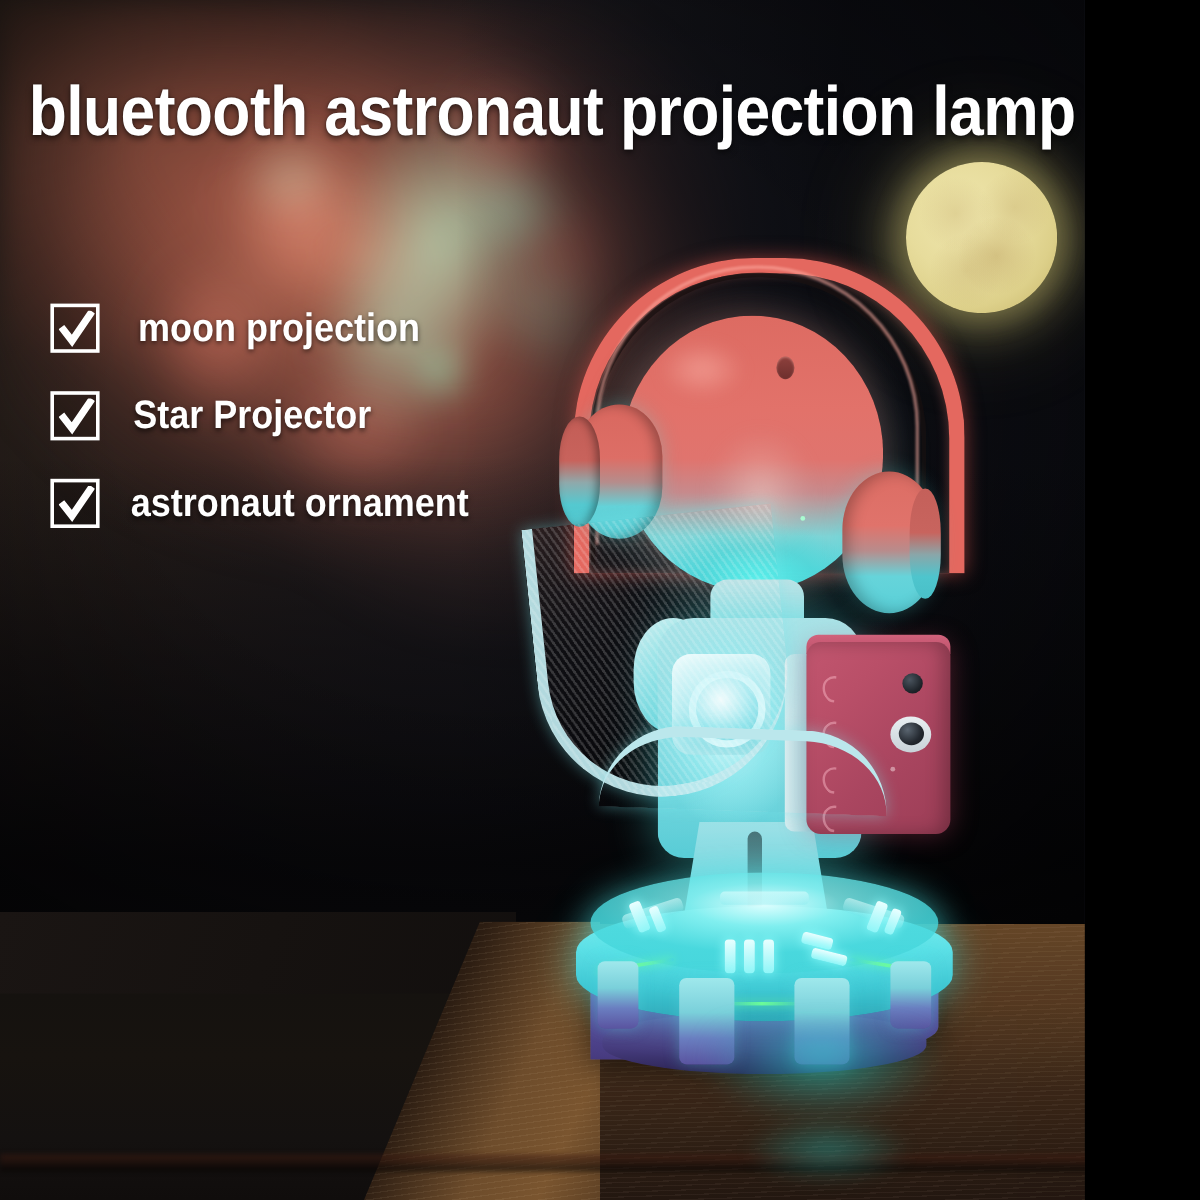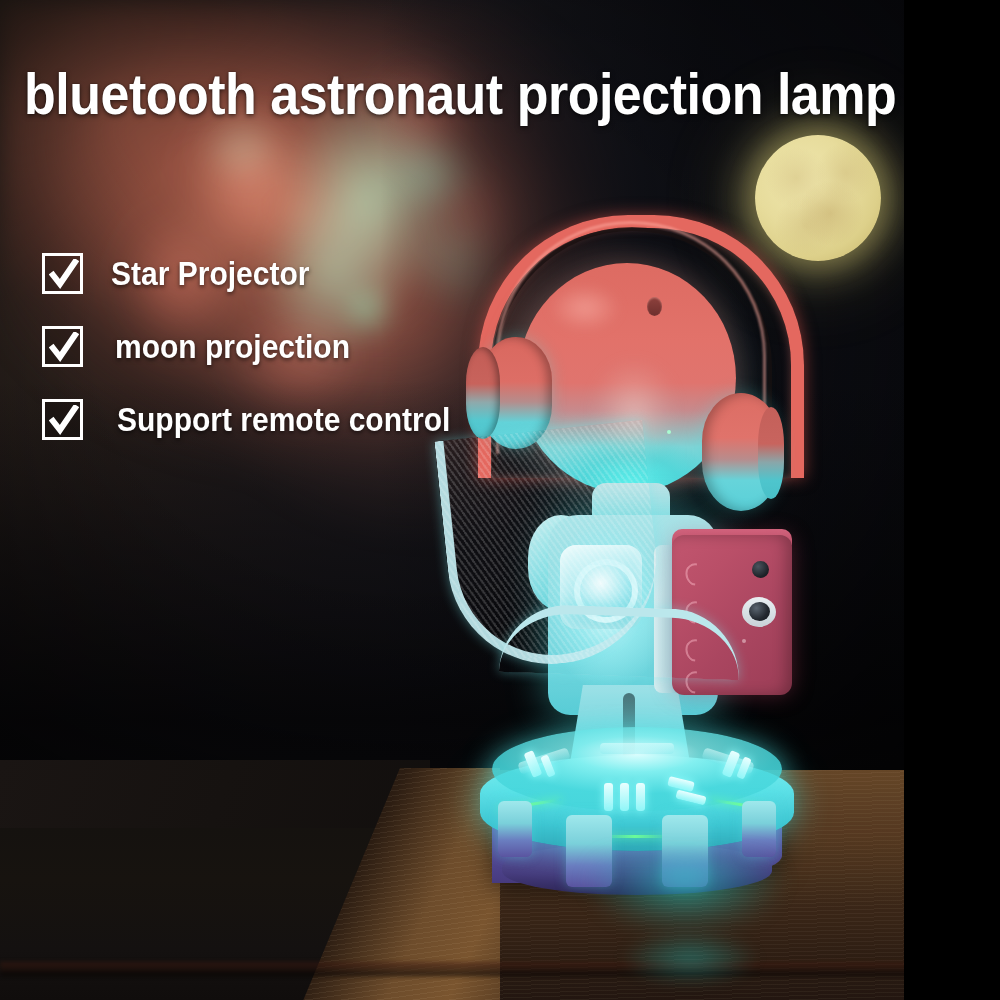--- a/index.html
+++ b/index.html
@@ -481,39 +481,39 @@
     <div class="base-leg" style="left:58px;top:586px;width:34px;height:56px;"></div>
     <div class="base-leg" style="left:302px;top:586px;width:34px;height:56px;"></div>
   </div>
 
   <div class="table-reflect"></div>
   <div class="table-reflect2"></div>
 
   <div id="title">bluetooth astronaut projection lamp</div>
 
   <div id="features">
+    <div class="feature">
+      <div class="checkbox">
+        <svg width="30" height="32" viewBox="0 0 30 32">
+          <path d="M4 16 L11 25 L26 3" stroke="#ffffff" stroke-width="6" fill="none" stroke-linecap="square"></path>
+        </svg>
+      </div>
+      <div class="feature-label" style="margin-left:32px;">moon projection</div>
+    </div>
     <div class="feature">
       <div class="checkbox">
         <svg width="30" height="32" viewBox="0 0 30 32">
           <path d="M4 16 L11 25 L26 3" stroke="#ffffff" stroke-width="6" fill="none" stroke-linecap="square"></path>
         </svg>
       </div>
       <div class="feature-label" style="margin-left:28px;">Star Projector</div>
     </div>
     <div class="feature">
       <div class="checkbox">
         <svg width="30" height="32" viewBox="0 0 30 32">
           <path d="M4 16 L11 25 L26 3" stroke="#ffffff" stroke-width="6" fill="none" stroke-linecap="square"></path>
         </svg>
       </div>
-      <div class="feature-label" style="margin-left:32px;">moon projection</div>
-    </div>
-    <div class="feature">
-      <div class="checkbox">
-        <svg width="30" height="32" viewBox="0 0 30 32">
-          <path d="M4 16 L11 25 L26 3" stroke="#ffffff" stroke-width="6" fill="none" stroke-linecap="square"></path>
-        </svg>
-      </div>
-      <div class="feature-label" style="margin-left:34px;">Support remote control</div>
+      <div class="feature-label" style="margin-left:26px;">astronaut ornament</div>
     </div>
   </div>
 
 </div>
 
 </body></html>

